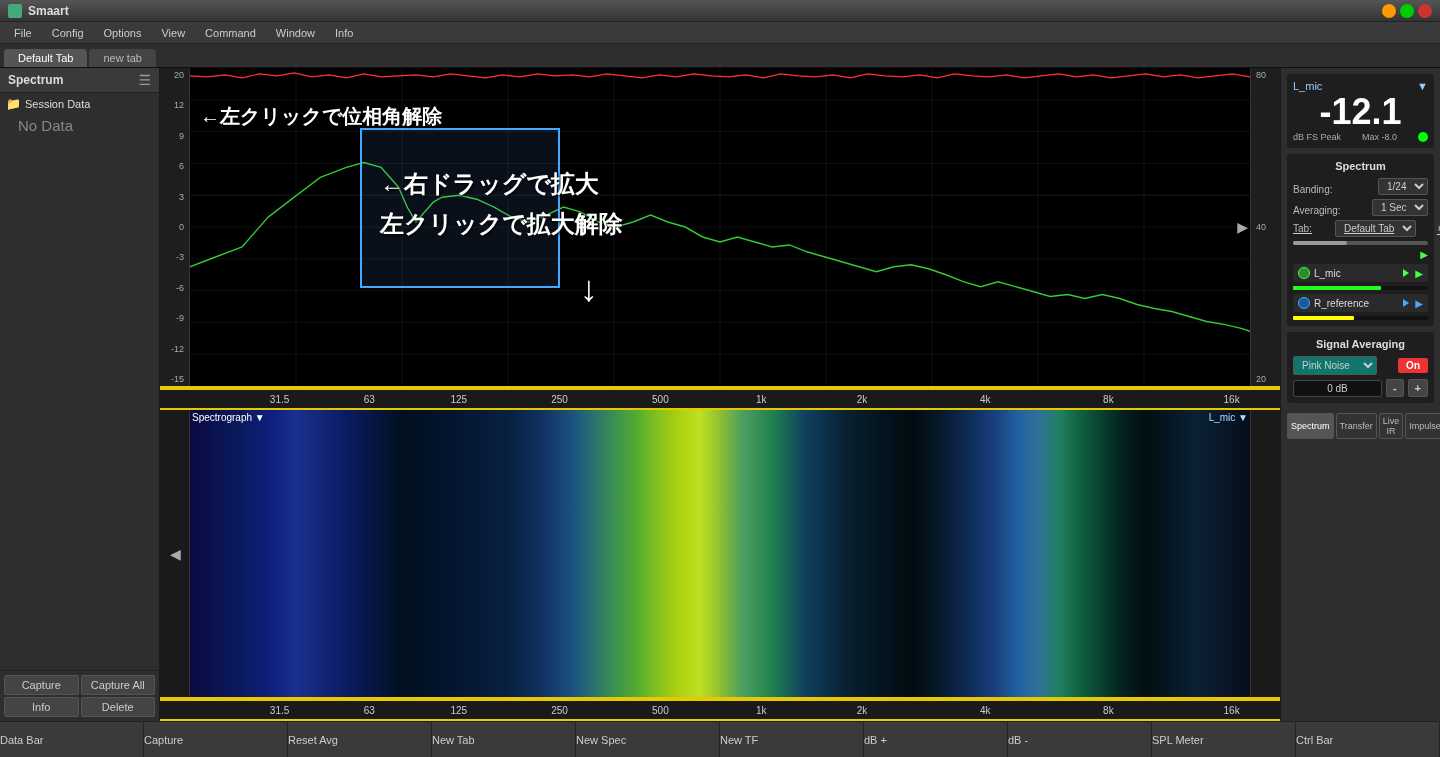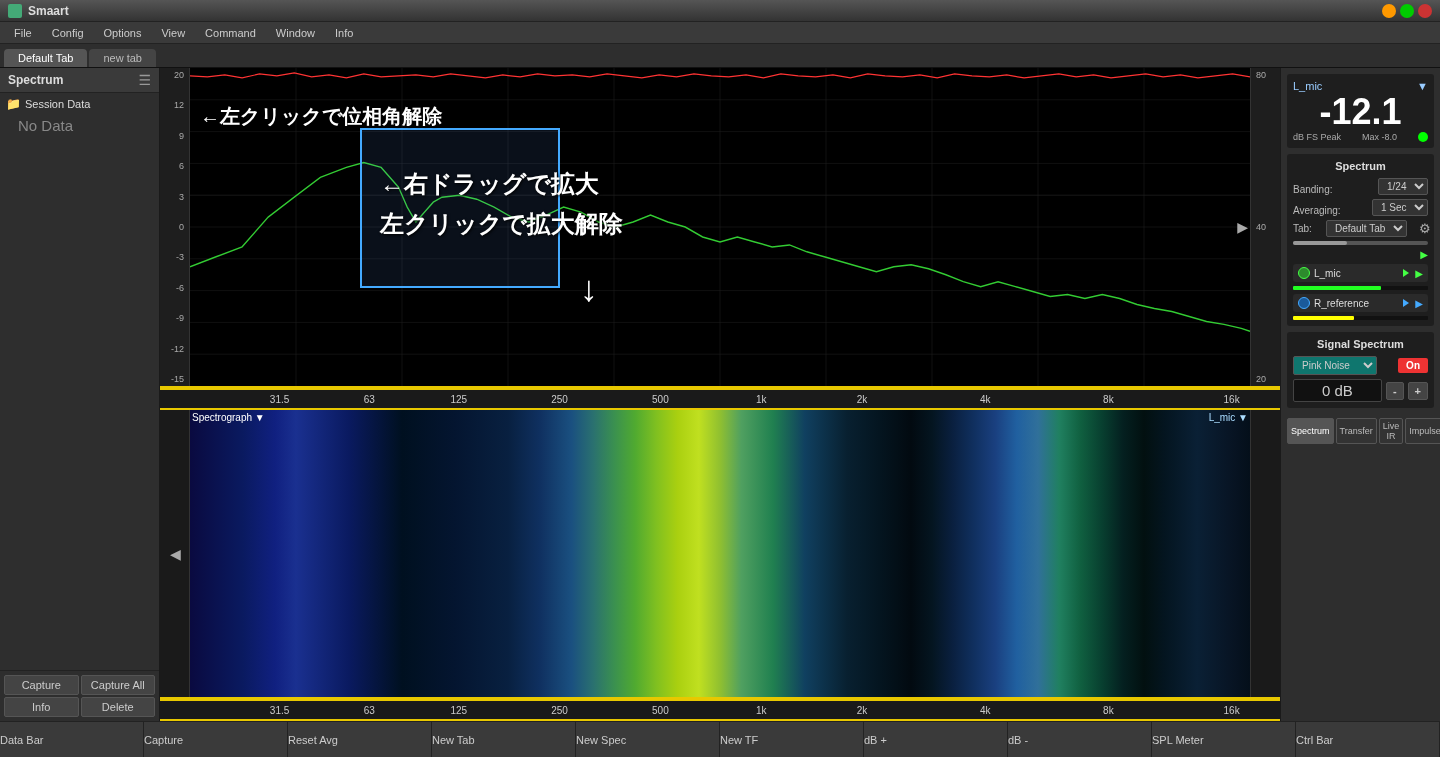--- a/index.html
+++ b/index.html
@@ -360,22 +360,23 @@
       background: #333;
       color: #ccc;
       border: 1px solid #555;
       border-radius: 2px;
       padding: 1px 4px;
       font-size: 10px;
     }
     .ctrl-row-tab {
       display: flex;
       align-items: center;
-      gap: 12px;
+      gap: 21px;
       margin-bottom: 4px;
+      text-decoration: underline;
     }
     .tab-label {
       color: #bbb;
       font-size: 10px;
       margin-right: 2px;
     }
     .ctrl-tab-select {
       background: #333;
       color: #ccc;
       border: 1px solid #555;
@@ -465,21 +466,21 @@
       align-items: center;
       justify-content: space-between;
       gap: 4px;
     }
     .db-display {
       background: #111;
       color: #ccc;
       border: 1px solid #444;
       border-radius: 2px;
       padding: 2px 6px;
-      font-size: 15px;
+      font-size: 10px;
       text-align: center;
       flex: 1;
     }
     .btn-pm {
       background: #444;
       color: #ccc;
       border: 1px solid #555;
       border-radius: 2px;
       padding: 2px 6px;
       font-size: 11px;
@@ -851,21 +852,21 @@
         <span class="ch-name">R_reference</span>
         <span class="ch-arrow-blue"></span>
         <span style="color:#4af;font-size:10px;margin-left:2px;">▶</span>
       </div>
       <div style="height:4px;background:#111;border-radius:1px;">
         <div style="height:100%;width:45%;background:#ff0;border-radius:1px;"></div>
       </div>
     </div>
 
     <div class="sig-gen-section">
-      <div class="sig-title">Signal Spectrum</div>
+      <div class="sig-title">Signal Averaging</div>
       <div class="sig-row">
         <select class="sig-select">
           <option>Pink Noise</option>
           <option>White Noise</option>
           <option>Sine</option>
         </select>
         <button class="btn-on">On</button>
       </div>
       <div class="db-row">
         <div class="db-display">0 dB</div>

